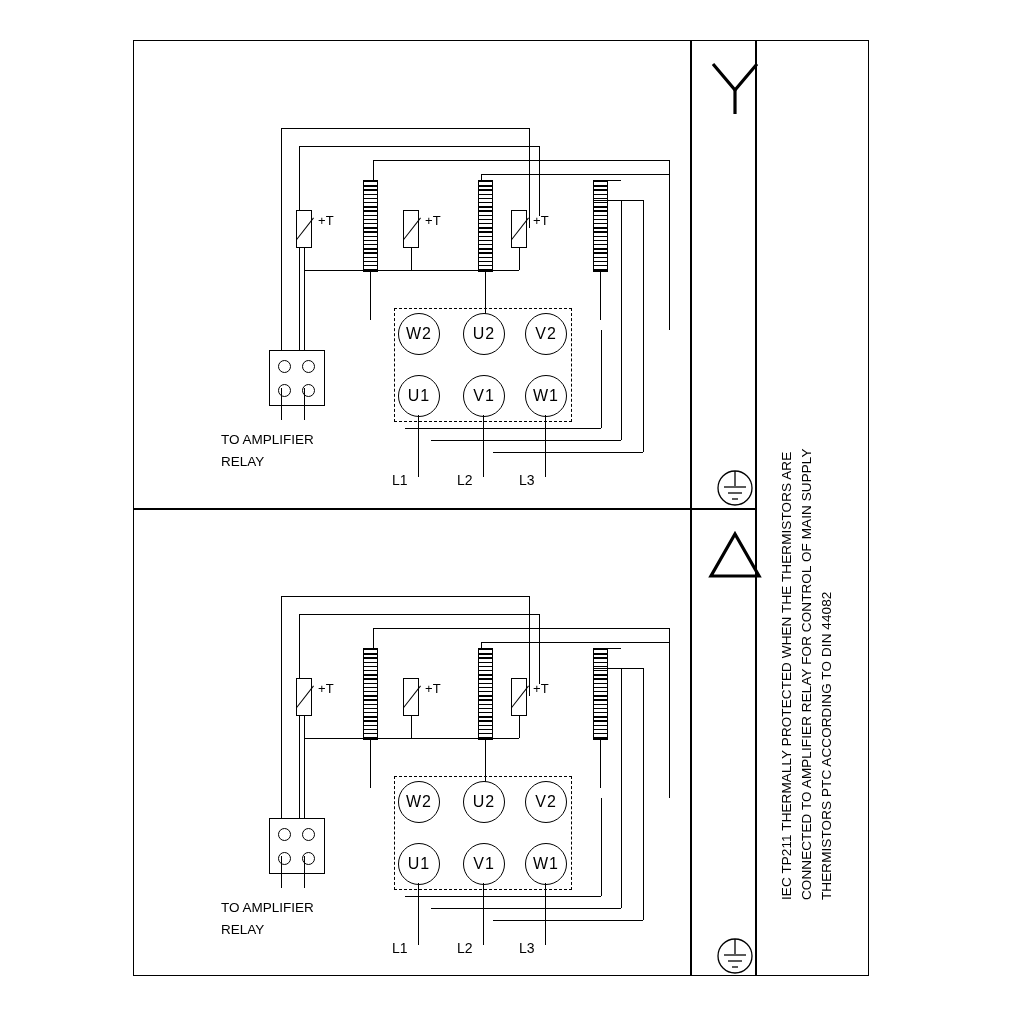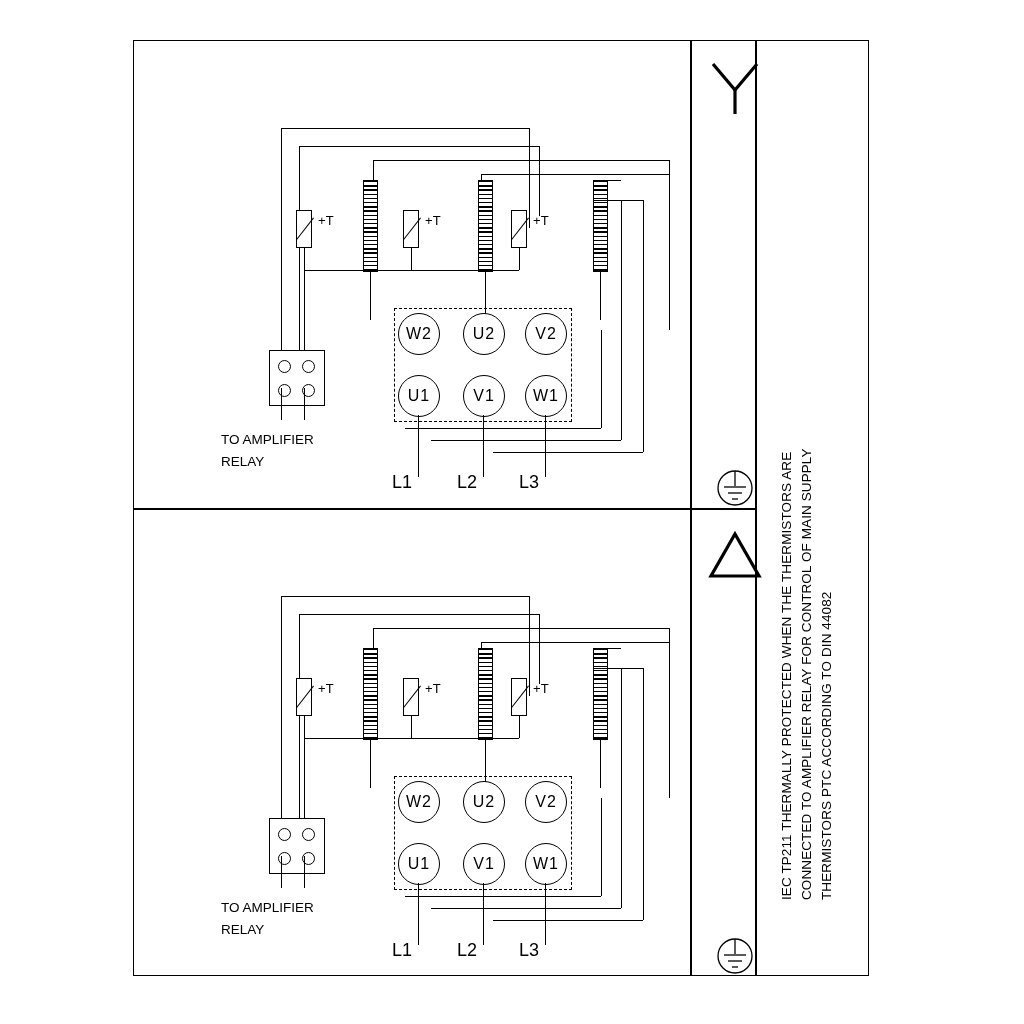--- a/index.html
+++ b/index.html
@@ -163,21 +163,21 @@
     background: #fff;
   }
 
   .text-label {
     position: absolute;
     font-size: 13.5px;
     white-space: nowrap;
   }
   .phase-label {
     position: absolute;
-    font-size: 18px;
+    font-size: 14px;
   }
 
   
   .sym { position: absolute; }
 
   
   #note-text {
     position: absolute;
     left: 755px;
     top: 40px;

